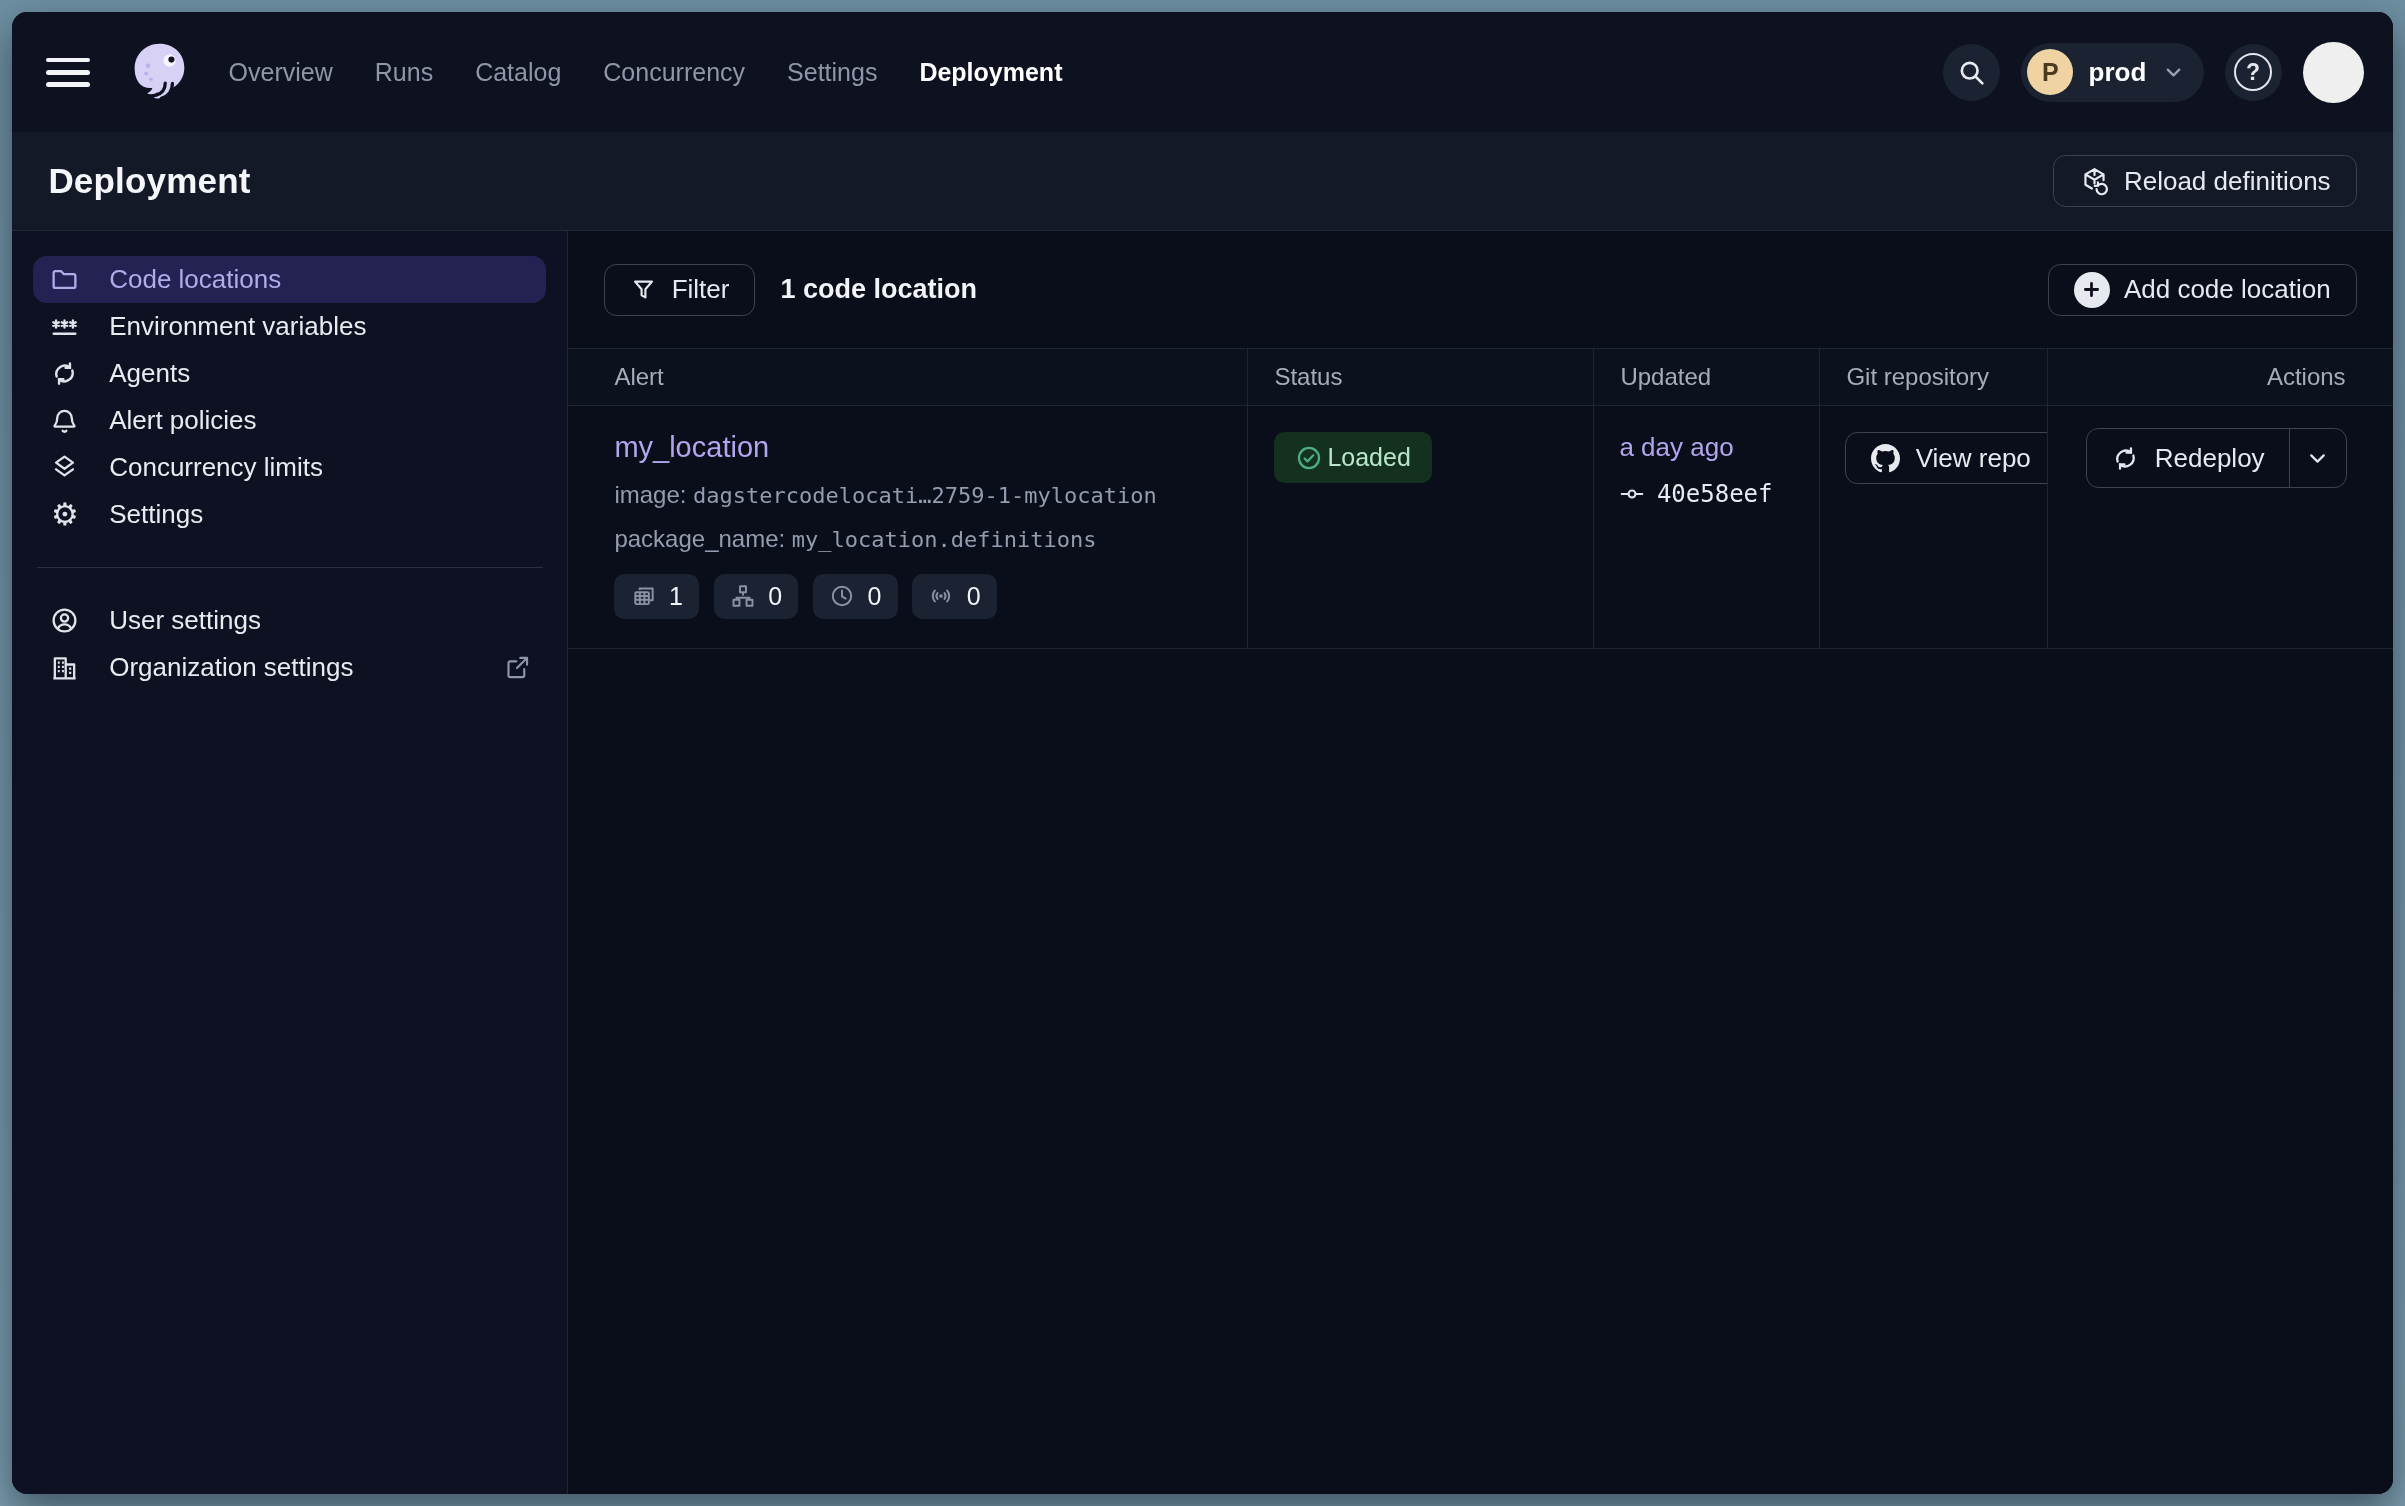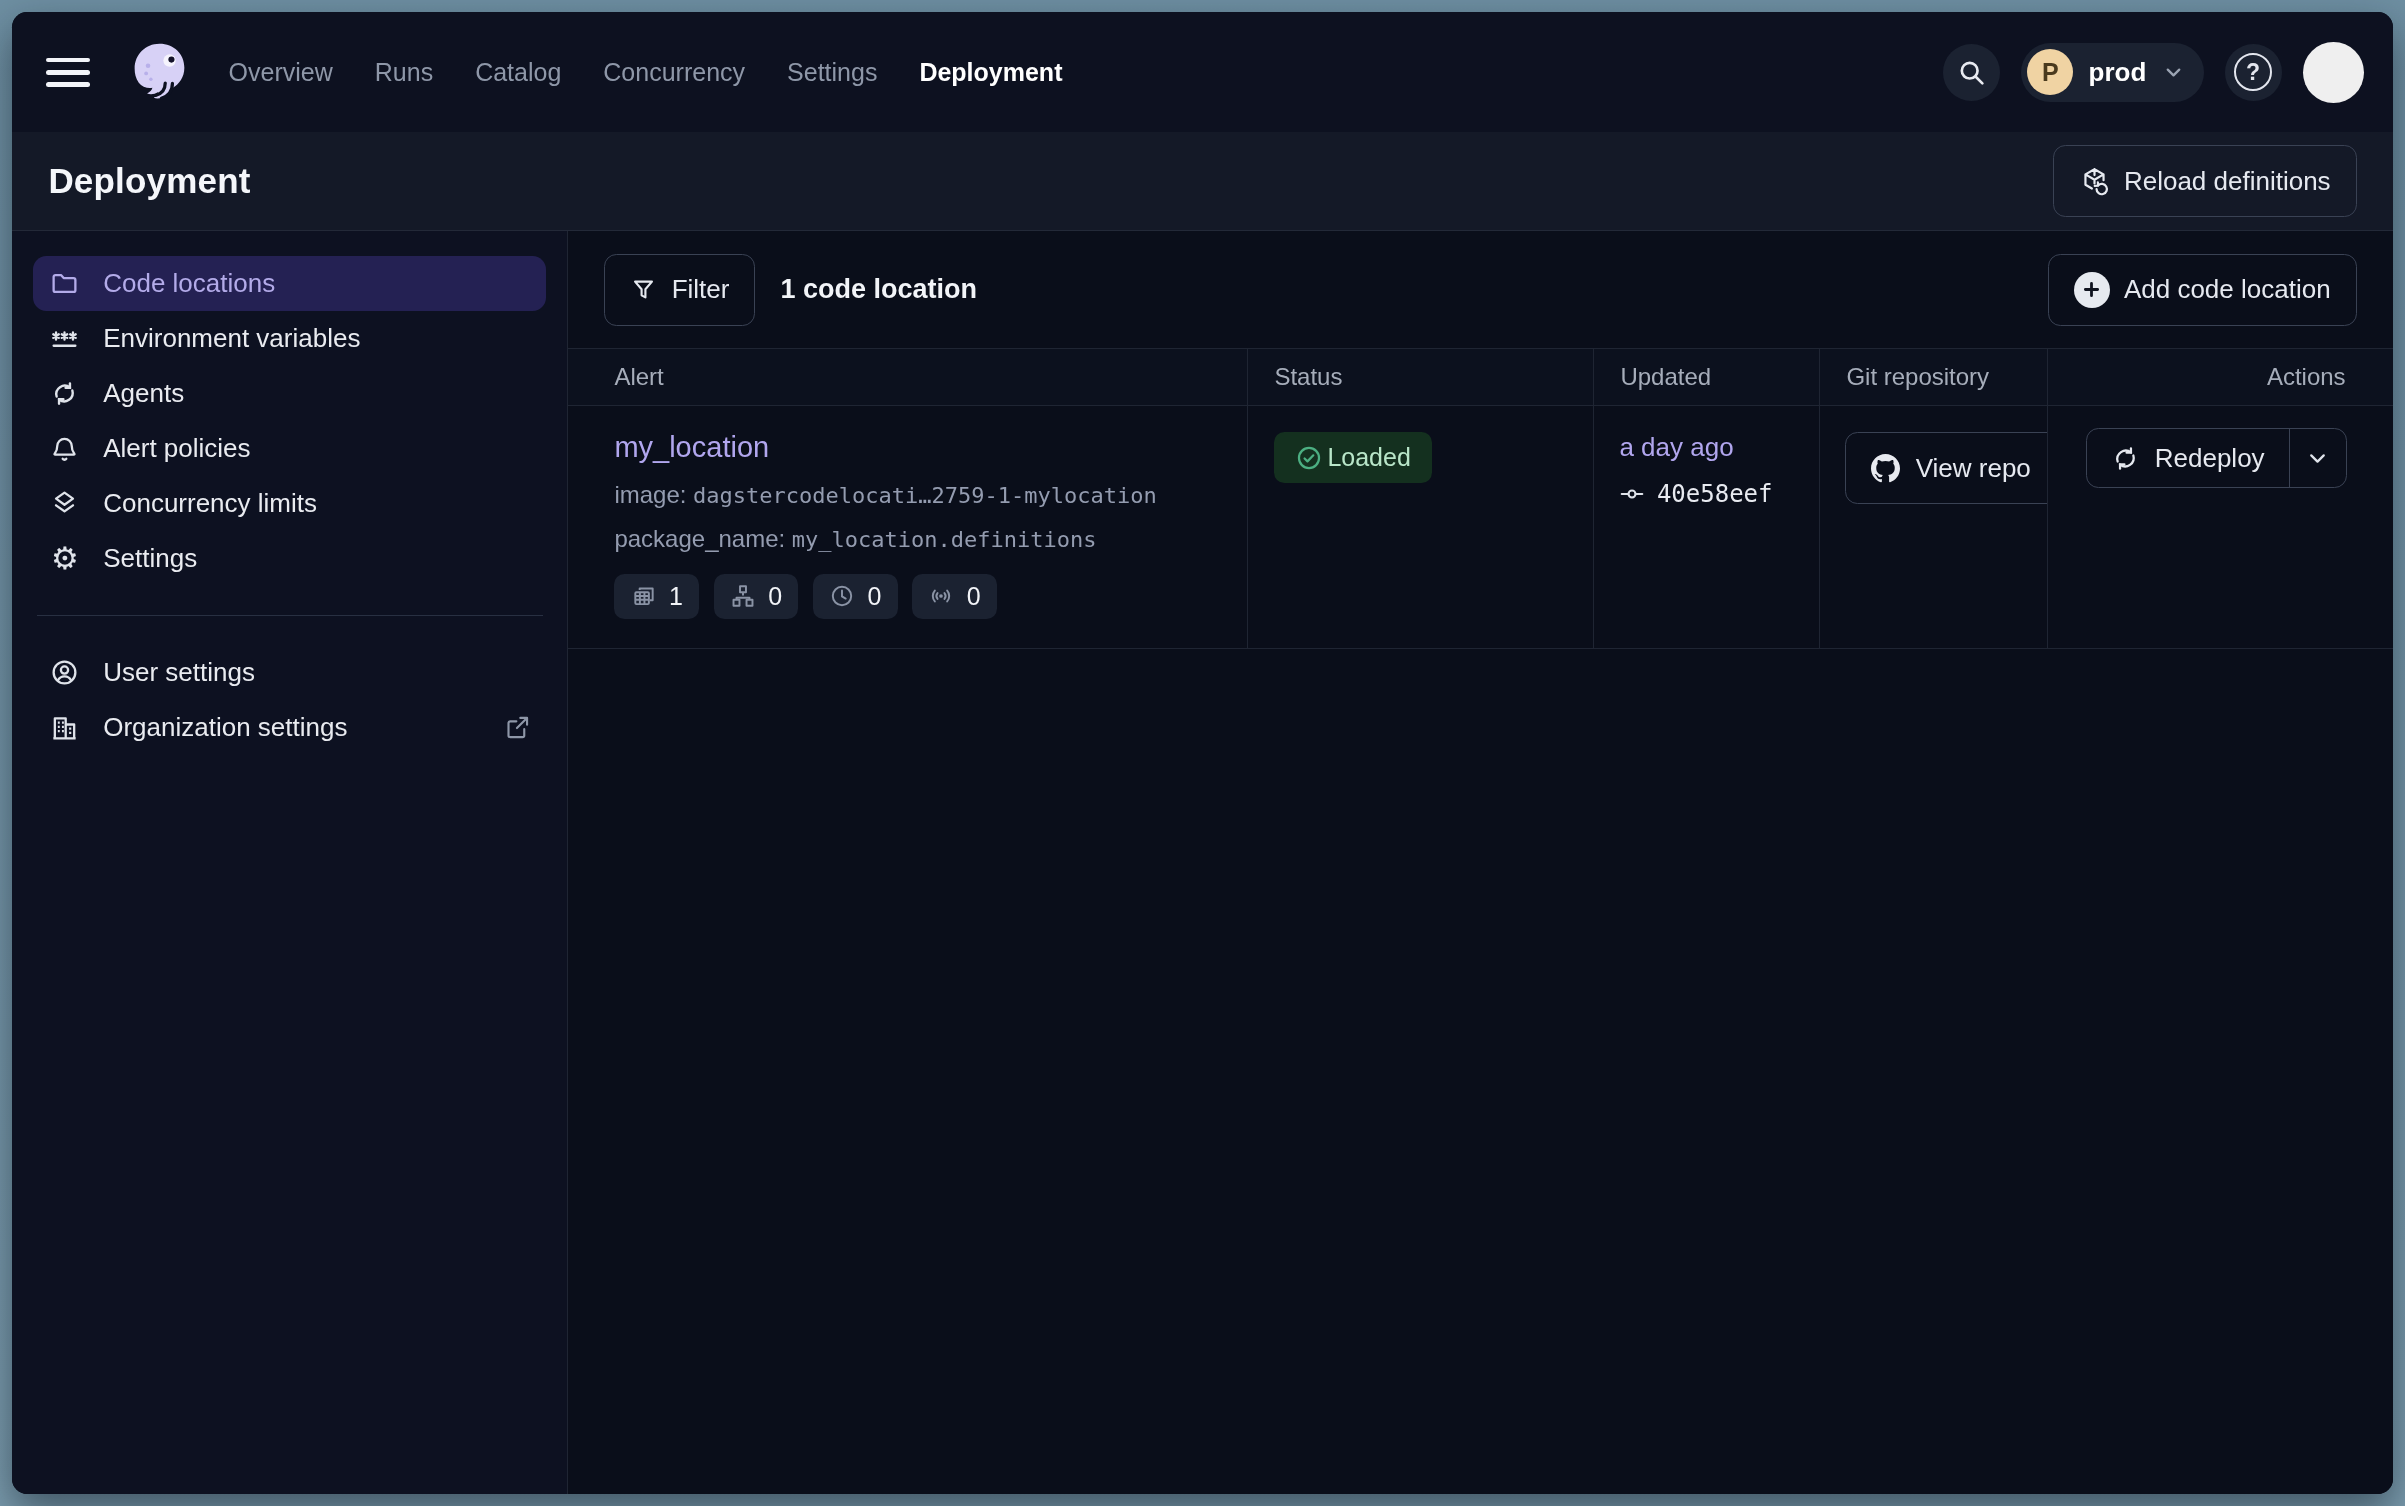--- a/index.html
+++ b/index.html
@@ -61,36 +61,36 @@
   .page-header {
     height:99px; flex:0 0 99px;
     background:#141927; border-bottom:1px solid #232938;
     display:flex; align-items:center; justify-content:space-between;
     padding:0 36px;
   }
   .page-title { font-size:35px; font-weight:600; color:#f4f6fa; letter-spacing:0.2px; }
 
   .btn {
     display:inline-flex; align-items:center; gap:14.3px;
-    height:72px; padding:0 25px;
+    height:52px; padding:0 25px;
     background:transparent; border:1.4px solid #3a4254; border-radius:12.4px;
     color:#e6e9f0; font-size:26px; font-family:inherit; cursor:pointer; white-space:nowrap;
   }
   .btn svg { flex:0 0 auto; }
 
   
   .body { flex:1; display:flex; min-height:0; }
   .sidebar {
     width:556px; flex:0 0 556px;
     background:#0d1121; border-right:1px solid #1f2533;
     padding:25px 21px;
   }
   .side-item {
-    height:55px; border-radius:13.4px;
-    display:flex; align-items:center; gap:22px;
+    height:47px; border-radius:13.4px;
+    display:flex; align-items:center; gap:28px;
     padding:0 15.3px; cursor:pointer;
     color:#e9ebf0; font-size:26px;
   }
   .side-item .s-ic { width:32.5px; height:32.5px; display:flex; align-items:center; justify-content:center; color:#dfe3ea; }
   .side-item.selected { background:#242153; color:#b3abe9; }
   .side-item.selected .s-ic { color:#b3abe9; }
   .side-item .ext { margin-left:auto; color:#8e97a8; display:flex; }
   .side-divider { border-top:1px solid #283042; margin:29px 3.8px; }
   .gear-glyph { font-size:31px; line-height:1; color:inherit; }
 

